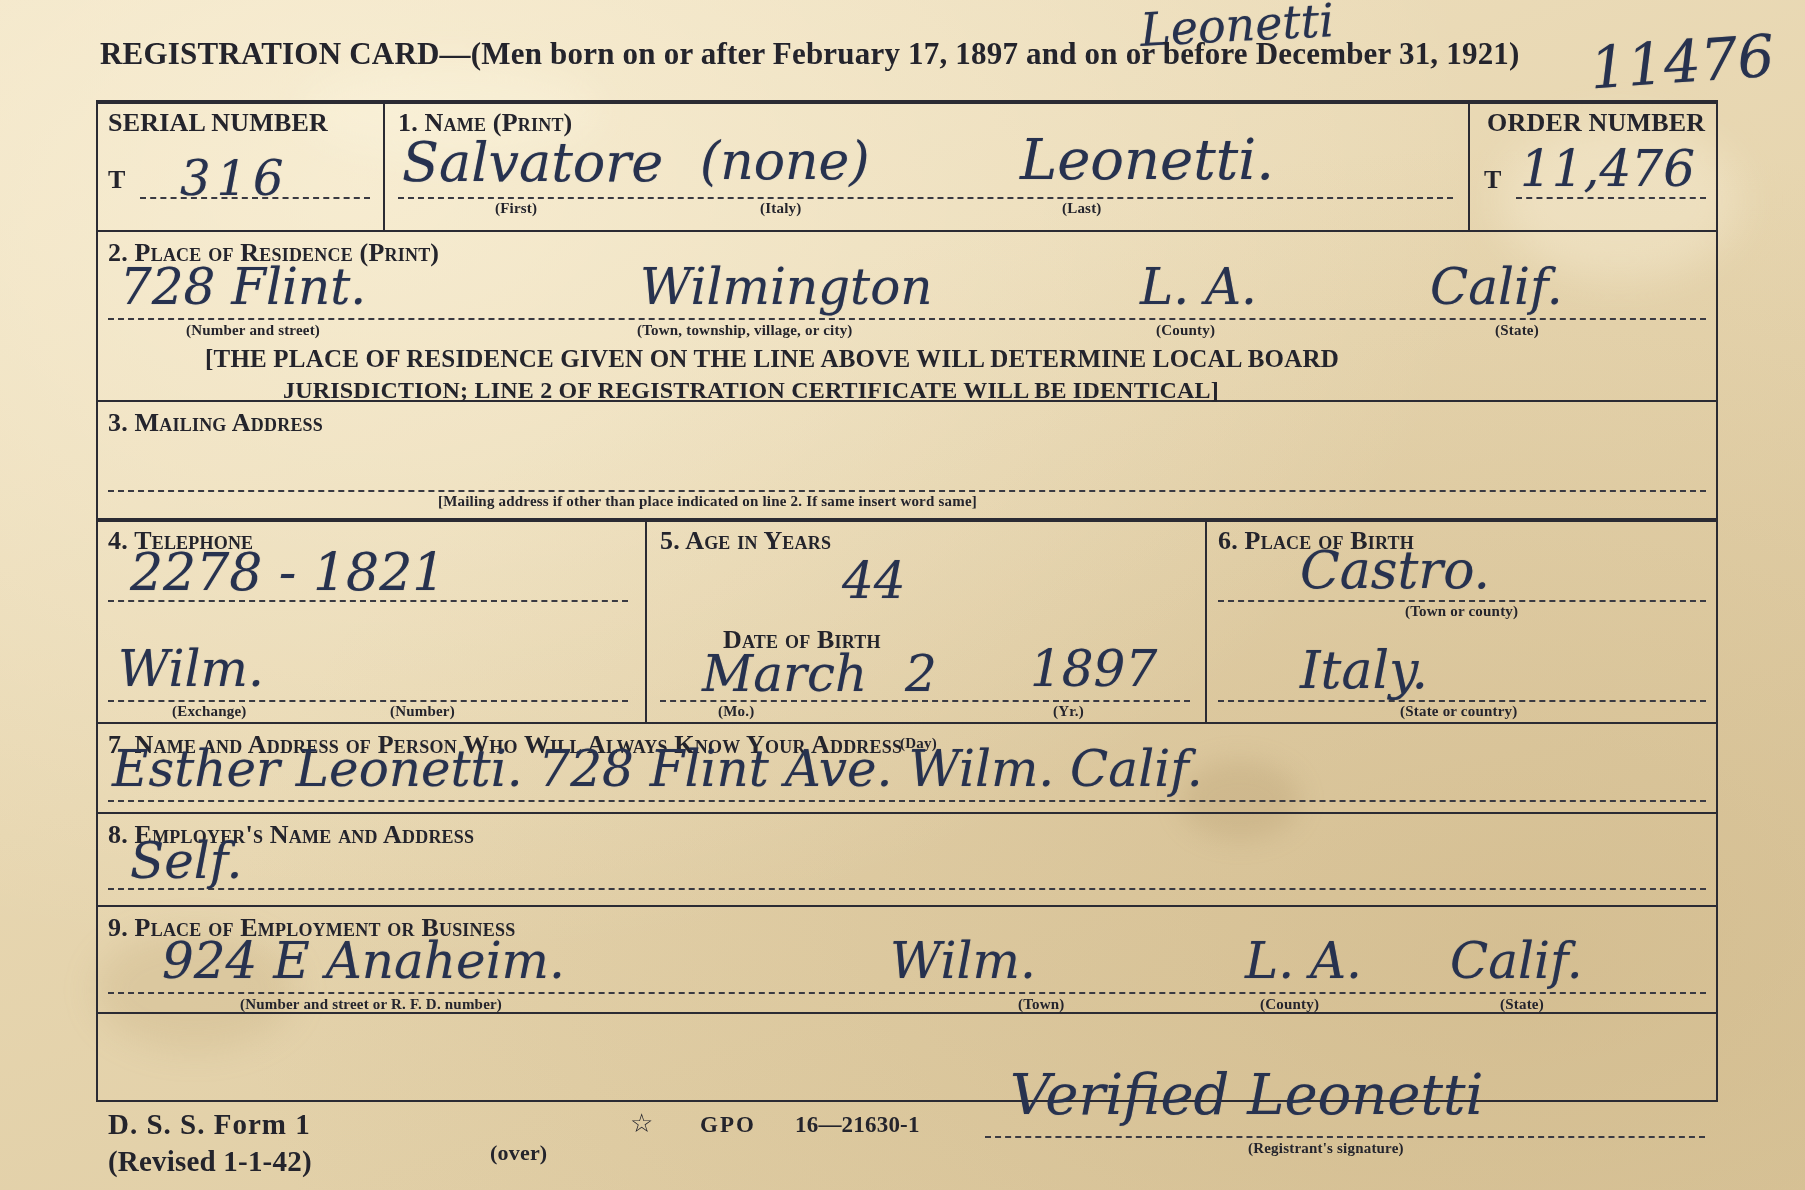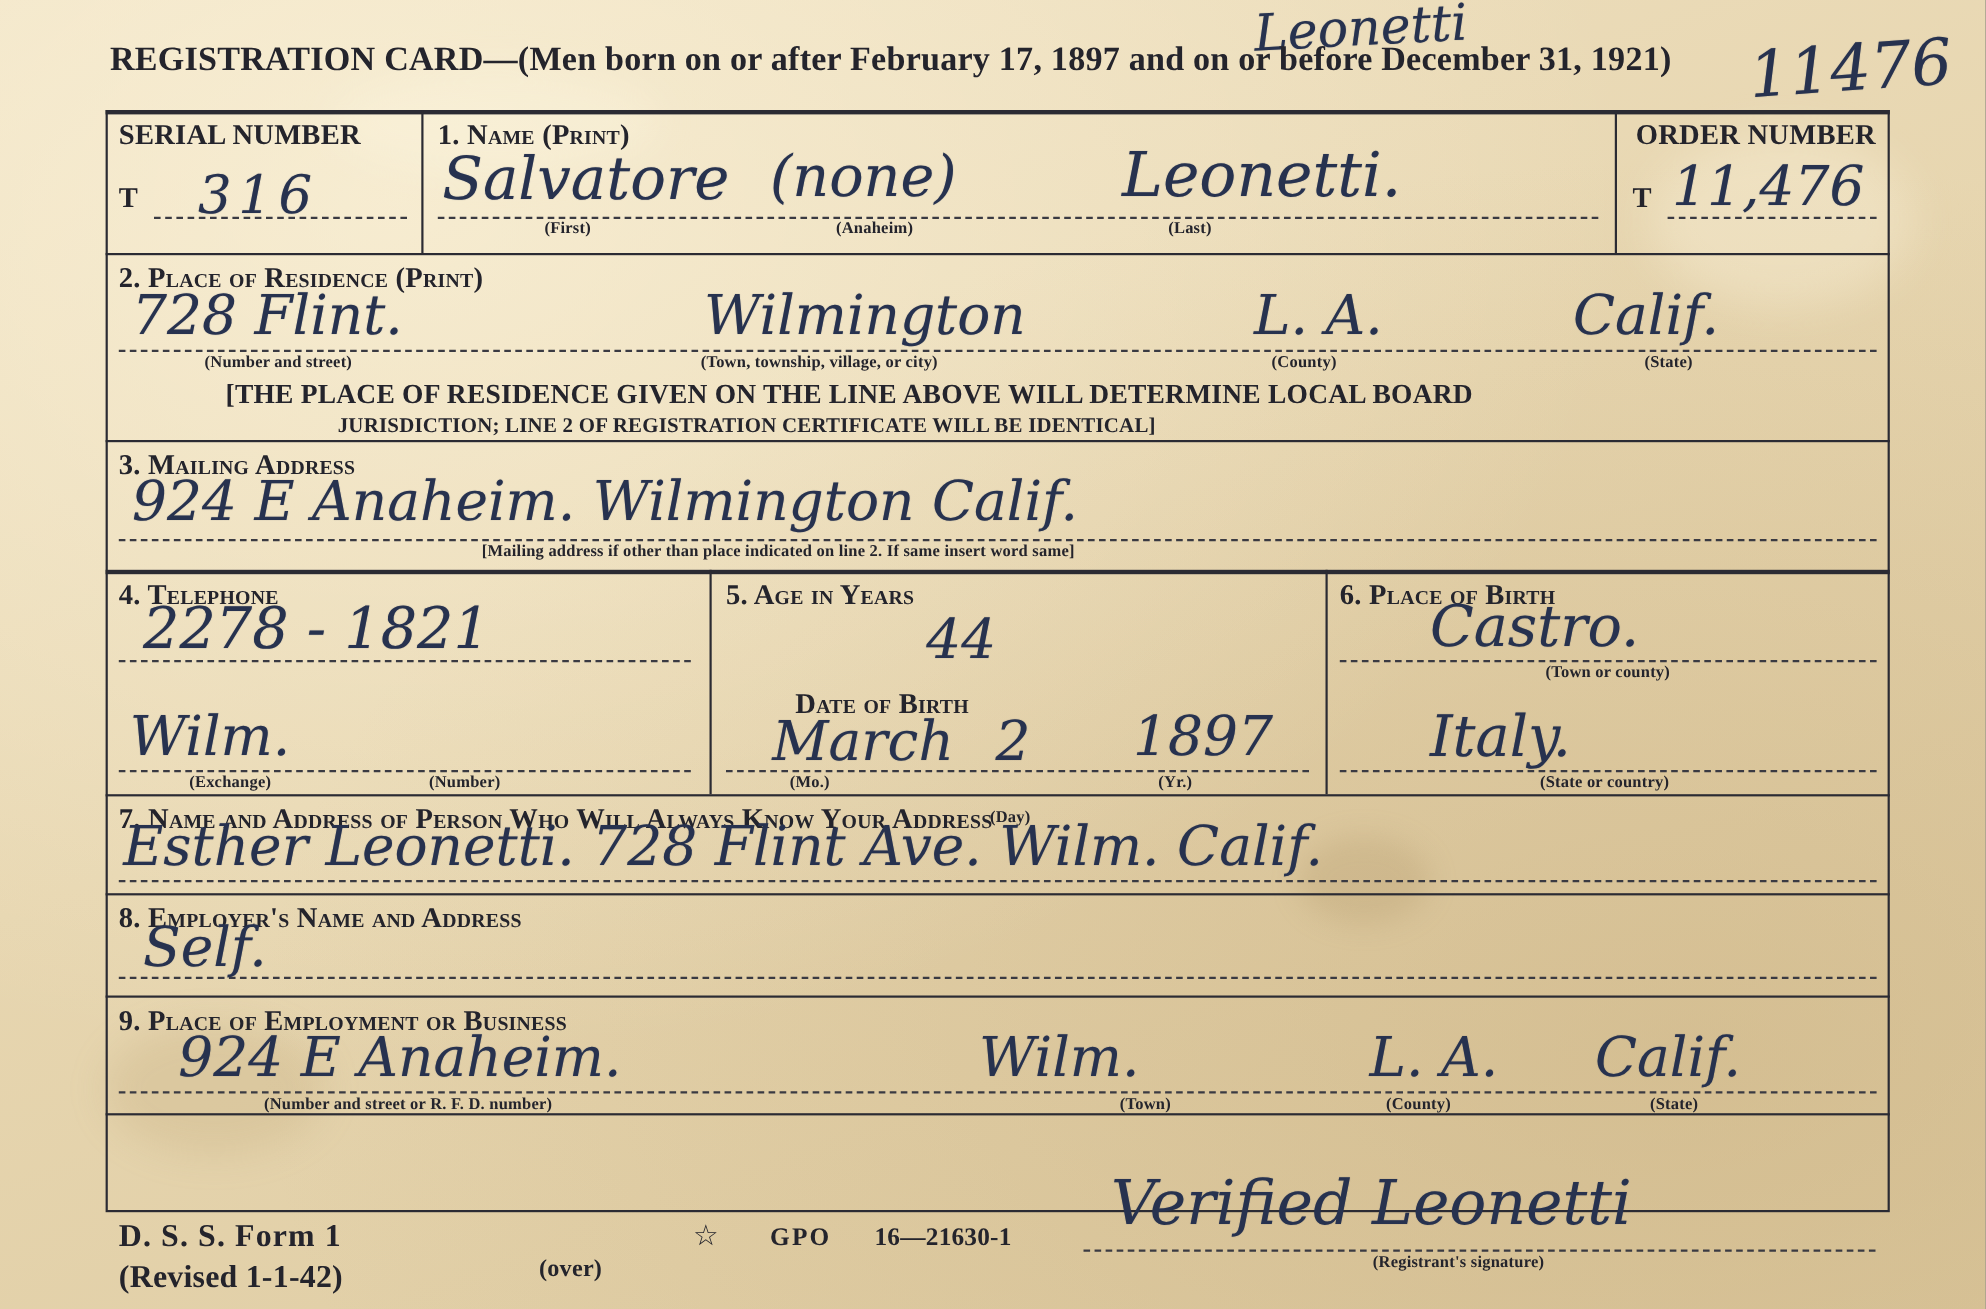--- a/index.html
+++ b/index.html
@@ -118,45 +118,44 @@
   <div class="ab pr" style="left:108px;top:165px;font-size:26px;font-weight:700;">T</div>
   <div class="dash" style="left:140px;top:197px;width:230px;"></div>
   <div class="ab hw" style="left:180px;top:150px;font-size:48px;letter-spacing:6px;">316</div>
 
   <div class="ab pr sc" style="left:398px;top:108px;font-size:26px;">1. Name (Print)</div>
   <div class="dash" style="left:398px;top:197px;width:1055px;"></div>
   <div class="ab hw" style="left:402px;top:131px;font-size:54px;">Salvatore</div>
   <div class="ab hw" style="left:1020px;top:127px;font-size:56px;">Leonetti.</div>
   <div class="ab hw" style="left:700px;top:131px;font-size:52px;">(none)</div>
   <div class="ab pr tiny" style="left:495px;top:200px;">(First)</div>
-  <div class="ab pr tiny" style="left:760px;top:200px;">(Anaheim)</div>
+  <div class="ab pr tiny" style="left:760px;top:200px;">(Italy)</div>
   <div class="ab pr tiny" style="left:1062px;top:200px;">(Last)</div>
 
   <div class="ab pr sc" style="left:1487px;top:108px;font-size:26px;">ORDER NUMBER</div>
   <div class="ab pr" style="left:1484px;top:165px;font-size:26px;font-weight:700;">T</div>
   <div class="dash" style="left:1516px;top:197px;width:190px;"></div>
   <div class="ab hw" style="left:1520px;top:140px;font-size:50px;">11,476</div>
 
   <div class="ab pr sc" style="left:108px;top:238px;font-size:26px;">2. Place of Residence (Print)</div>
   <div class="dash" style="left:108px;top:318px;width:1598px;"></div>
   <div class="ab hw" style="left:120px;top:258px;font-size:50px;">728 Flint.</div>
   <div class="ab hw" style="left:640px;top:258px;font-size:50px;">Wilmington</div>
   <div class="ab hw" style="left:1140px;top:258px;font-size:50px;">L. A.</div>
   <div class="ab hw" style="left:1430px;top:258px;font-size:50px;">Calif.</div>
   <div class="ab pr tiny" style="left:186px;top:322px;">(Number and street)</div>
   <div class="ab pr tiny" style="left:637px;top:322px;">(Town, township, village, or city)</div>
   <div class="ab pr tiny" style="left:1156px;top:322px;">(County)</div>
   <div class="ab pr tiny" style="left:1495px;top:322px;">(State)</div>
 
   <div class="ab pr" style="left:205px;top:345px;font-size:25px;font-weight:700;">[THE PLACE OF RESIDENCE GIVEN ON THE LINE ABOVE WILL DETERMINE LOCAL BOARD</div>
-  <div class="ab pr" style="left:283px;top:377px;font-size:19px;font-weight:700;margin-left:24px;">JURISDICTION; LINE 2 OF REGISTRATION CERTIFICATE WILL BE IDENTICAL]</div>
+  <div class="ab pr" style="left:283px;top:377px;font-size:24px;font-weight:700;">JURISDICTION; LINE 2 OF REGISTRATION CERTIFICATE WILL BE IDENTICAL]</div>
 
   <div class="ab pr sc" style="left:108px;top:408px;font-size:26px;">3. Mailing Address</div>
   <div class="dash" style="left:108px;top:490px;width:1598px;"></div>
-  <div class="ab hw" style="left:120px;top:427px;font-size:50px;">924 E Anaheim.   Wilmington   Calif.</div>
   <div class="ab pr tiny" style="left:438px;top:493px;">[Mailing address if other than place indicated on line 2.   If same insert word same]</div>
 
   <div class="ab pr sc" style="left:108px;top:526px;font-size:26px;">4. Telephone</div>
   <div class="dash" style="left:108px;top:600px;width:520px;"></div>
   <div class="ab hw" style="left:130px;top:542px;font-size:52px;">2278 - 1821</div>
   <div class="dash" style="left:108px;top:700px;width:520px;"></div>
   <div class="ab hw" style="left:118px;top:640px;font-size:50px;">Wilm.</div>
   <div class="ab pr tiny" style="left:172px;top:703px;">(Exchange)</div>
   <div class="ab pr tiny" style="left:390px;top:703px;">(Number)</div>
 

